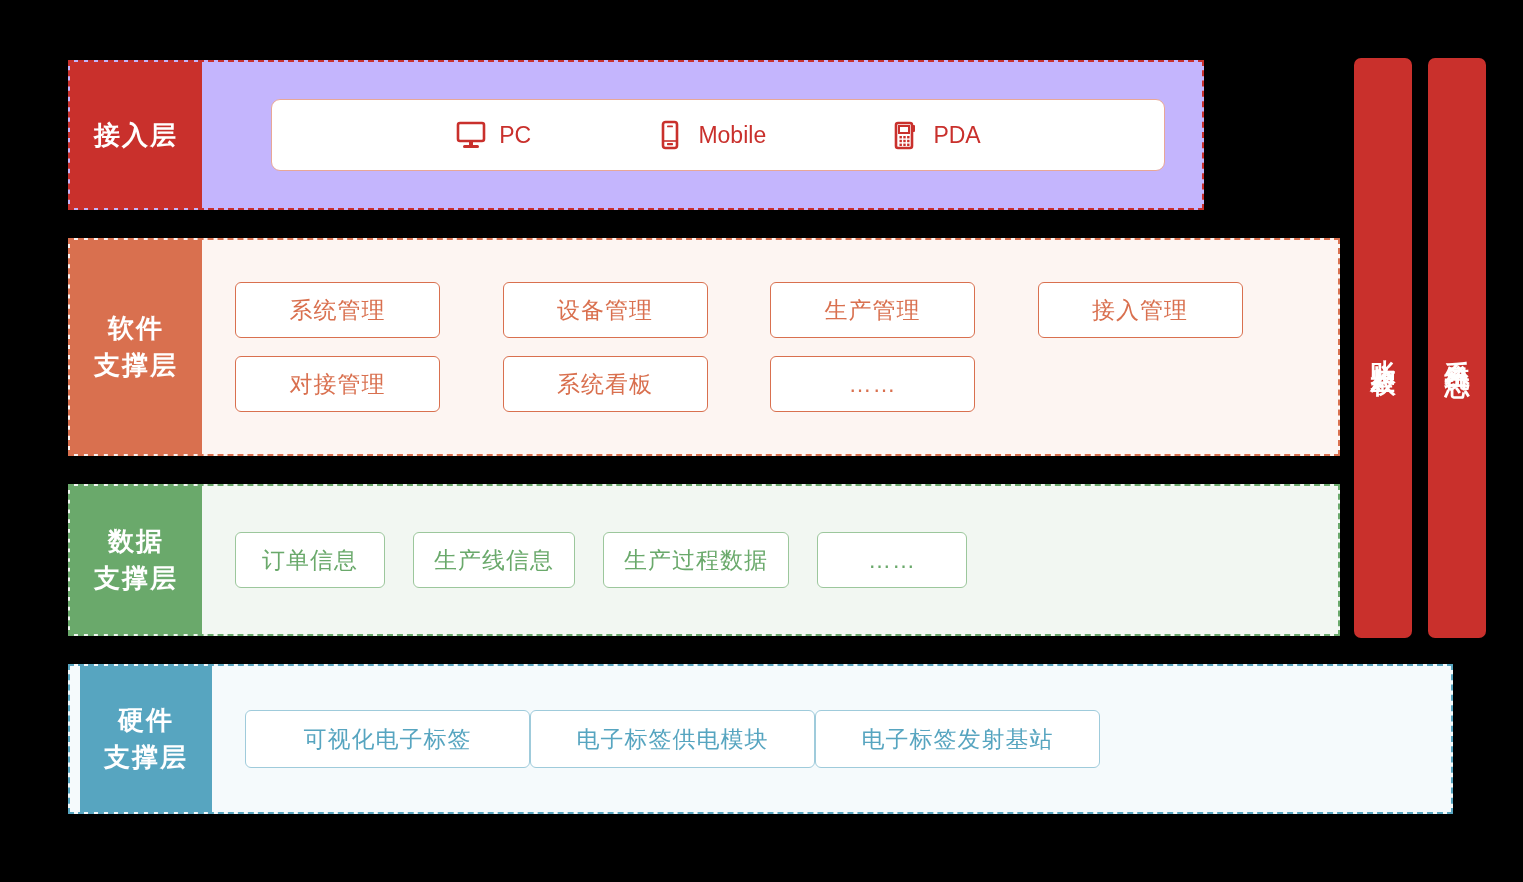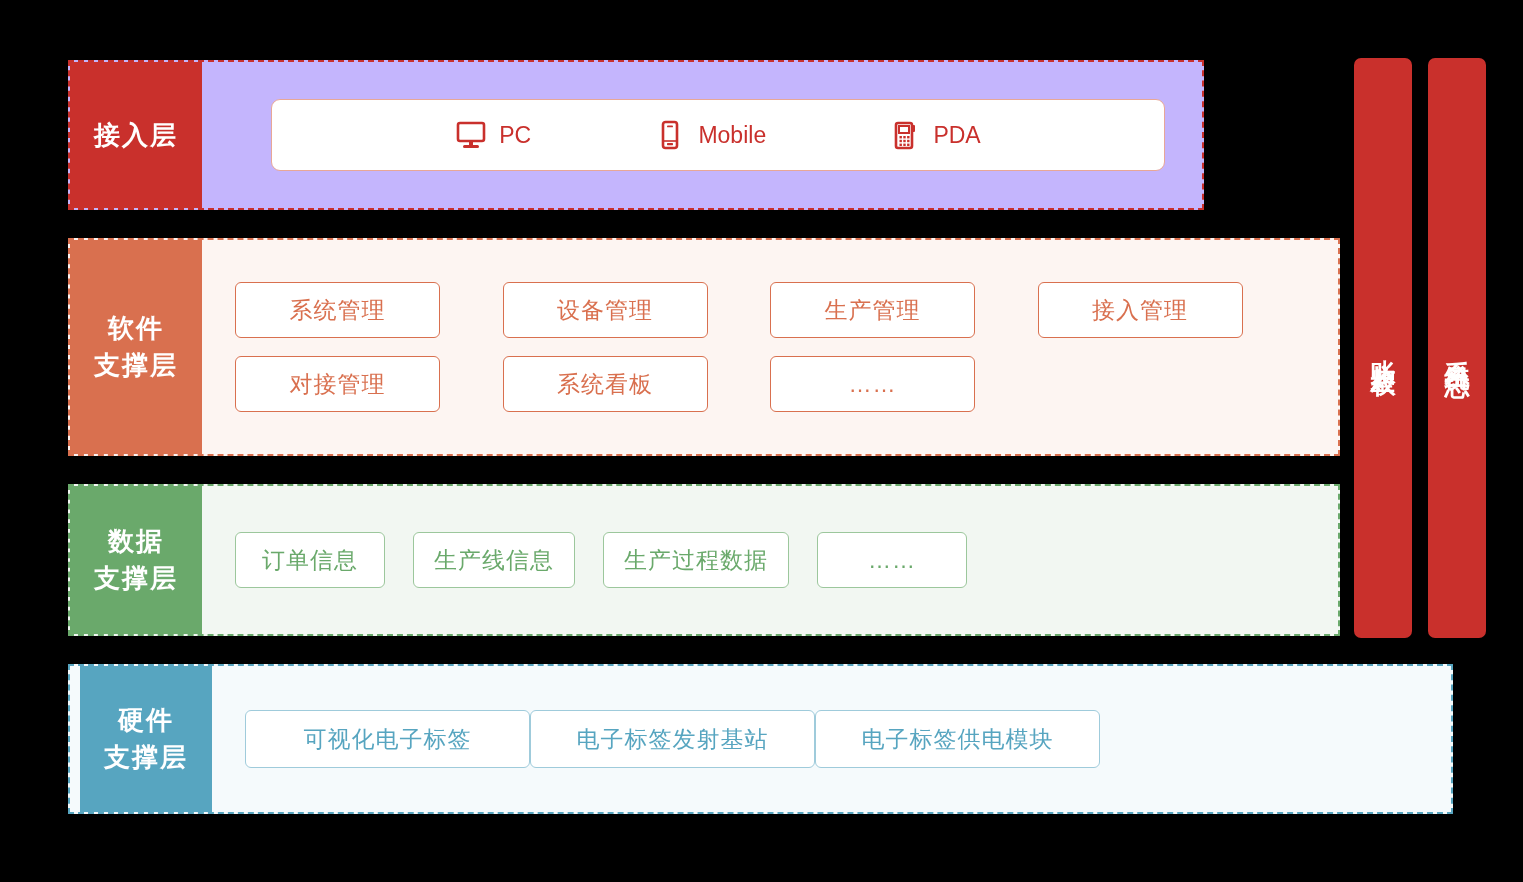--- a/index.html
+++ b/index.html
@@ -298,22 +298,22 @@
     </div>
   </div>
 
   <div class="layer" id="layer-hardware">
     <div class="layer-label">
       <span>硬件</span>
       <span>支撑层</span>
     </div>
     <div class="layer-body">
       <div class="chip chip-hw">可视化电子标签</div>
+      <div class="chip chip-hw">电子标签供电模块</div>
       <div class="chip chip-hw">电子标签发射基站</div>
-      <div class="chip chip-hw">电子标签供电模块</div>
     </div>
   </div>
 
   <div class="sidebar" id="sidebar-auth">
     <span>账户鉴权</span>
   </div>
   <div class="sidebar" id="sidebar-log">
     <span>系统日志</span>
   </div>
 

